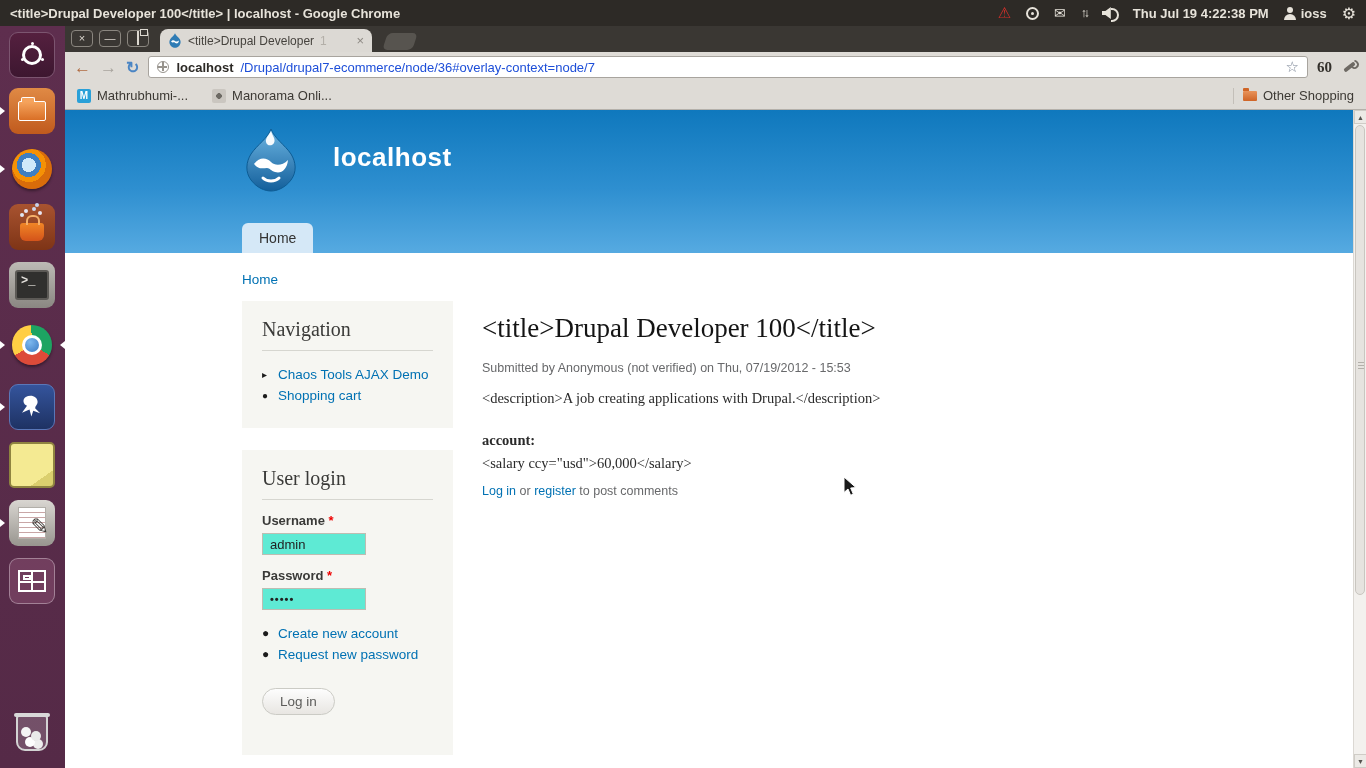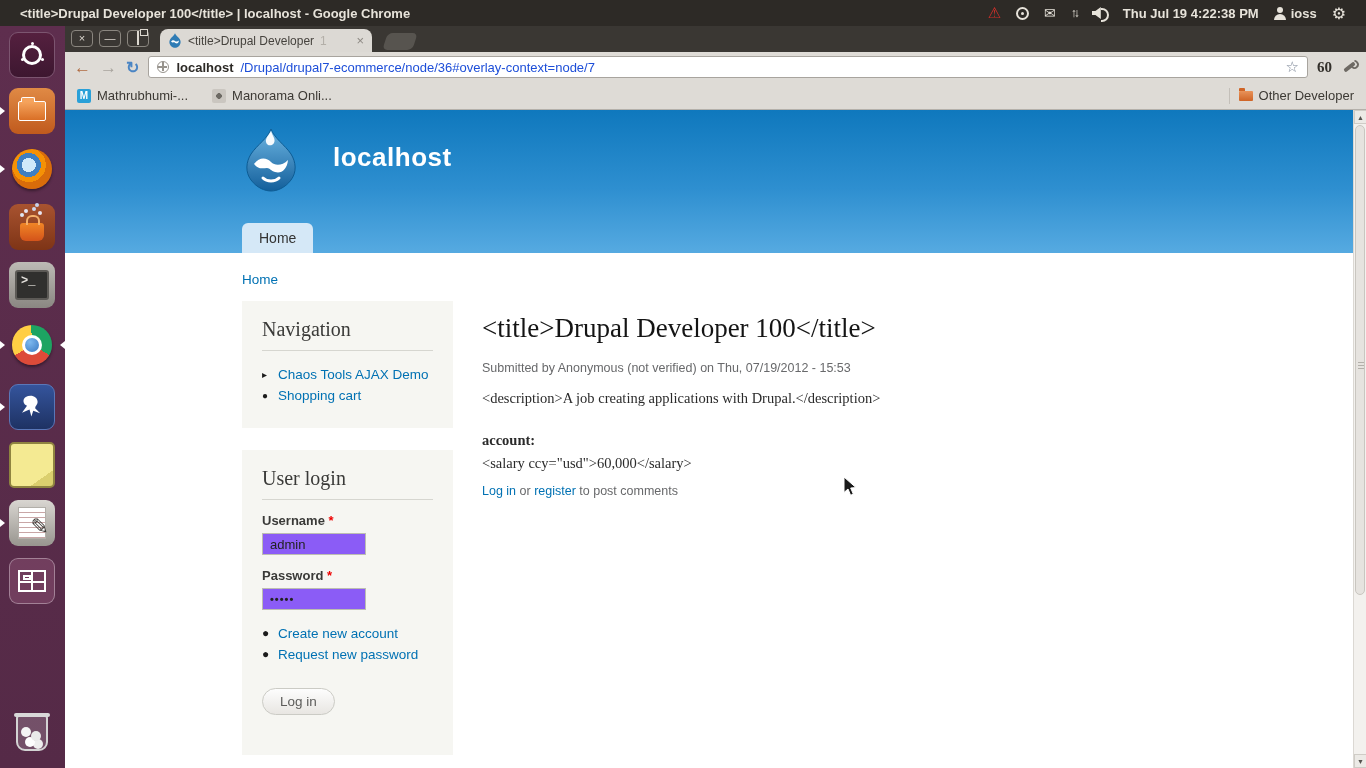--- a/index.html
+++ b/index.html
@@ -2,21 +2,21 @@
 <html><head>
 <meta charset="utf-8">
 <style>
   * { margin:0; padding:0; box-sizing:border-box; }
   html,body { width:1366px; height:768px; overflow:hidden; }
   body { position:relative; font-family:"Liberation Sans", sans-serif; background:#fff; }
 
   
   .top-panel { position:absolute; left:0; top:0; width:1366px; height:26px;
     background:#2d2a26; color:#e7e3da; display:flex; align-items:center;
-    padding:0 20px; font-size:13px; font-weight:bold; z-index:50; }
+    padding:0 10px; font-size:13px; font-weight:bold; z-index:50; }
   .panel-title { white-space:nowrap; }
   .panel-right { margin-left:auto; display:flex; align-items:center; gap:15px; font-weight:bold; }
   .warn-icon { color:#d1302a; font-size:15px; font-weight:normal; }
   .ubu-ring { width:13px; height:13px; border:2px solid #e7e3da; border-radius:50%; position:relative; }
   .ubu-ring::after { content:''; position:absolute; left:3px; top:3px; width:3px; height:3px; background:#e7e3da; border-radius:50%; }
   .mail-icon { font-size:14px; font-weight:normal; }
   .net-icon { letter-spacing:-3px; font-size:12px; }
   .speaker { position:relative; width:16px; height:12px; }
   .speaker::before { content:''; position:absolute; left:0; top:0; width:9px; height:12px;
     background:#e7e3da; clip-path:polygon(0 33%, 40% 33%, 100% 0, 100% 100%, 40% 67%, 0 67%); }
@@ -140,21 +140,21 @@
 
   .sidebar { width:211px; flex:none; display:flex; flex-direction:column; gap:22px; }
   .block { background:#f6f6f2; padding:17px 20px 22px; }
   .block-title { font-family:"Liberation Serif",serif; font-size:20px; font-weight:normal; color:#3a3a38; }
   .block-rule { border:none; border-top:1px solid #d6d6d0; margin:9px 0 13px; }
   .nav-item { display:flex; align-items:center; gap:8px; font-size:13.5px; line-height:21px; }
   .bullet { color:#1c1c1c; font-size:10px; width:8px; flex:none; }
   .form-item { margin-bottom:13px; }
   .form-label { font-size:13px; font-weight:bold; color:#3a3a38; margin-bottom:5px; }
   .req { color:#e00; }
-  .text-input { width:104px; height:22px; background:#8b5cf6; border:1px solid #bdbdb2; padding:1px 7px; font-size:13px; color:#222; font-family:"Liberation Sans",sans-serif; }
+  .text-input { width:104px; height:22px; background:#5eead4; border:1px solid #bdbdb2; padding:1px 7px; font-size:13px; color:#222; font-family:"Liberation Sans",sans-serif; }
   .pw { font-weight:bold; letter-spacing:1px; font-size:11px; }
   .user-links { margin-top:9px; }
   .user-links .nav-item .bullet { font-size:12px; }
   .login-btn { margin-top:23px; padding:5px 17px; font-size:13.5px; color:#5c5c5a;
     background:linear-gradient(180deg,#fdfdfd,#e8e6e2); border:1px solid #cbcbc5; border-radius:14px; }
 
   .article { flex:1; }
   .node-title { font-family:"Liberation Serif",serif; font-size:27px; font-weight:normal; color:#141414; margin-top:12px; }
   .submitted { font-size:12.5px; color:#68696b; margin-top:17px; }
   .node-body { font-family:"Liberation Serif",serif; font-size:14.5px; color:#2a2a2a; margin-top:15px; }
@@ -288,21 +288,21 @@
       <span>Mathrubhumi-...</span>
     </span>
     <span class="bm-item">
       <span class="fav-emblem"></span>
       <span>Manorama Onli...</span>
     </span>
     <span class="bm-right">
       <span class="bm-sep"></span>
       <span class="bm-item">
         <span class="folder-sm"></span>
-        <span>Other Developer</span>
+        <span>Other Shopping</span>
       </span>
     </span>
   </div>
 
   <div class="viewport">
     <div class="page">
 
       <div class="site-header">
         <div class="header-inner">
           <svg class="site-logo" viewBox="0 0 60 64">

